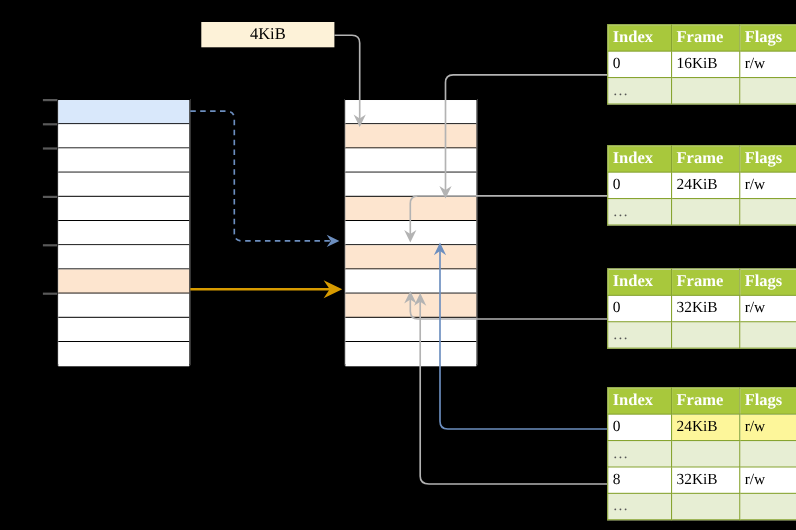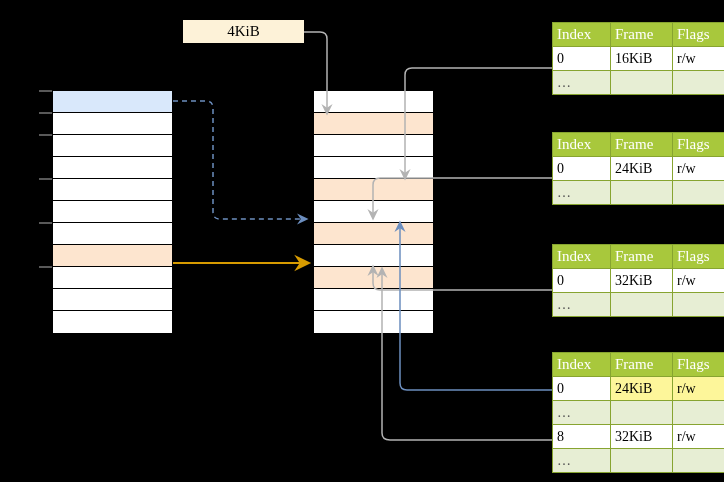--- a/index.html
+++ b/index.html
@@ -69,21 +69,21 @@
     height: 23px;
     text-align: left;
     font-weight: normal;
     color: #000000;
     overflow: hidden;
     white-space: nowrap;
   }
   .ptable thead th {
     background: #a8c83c;
     color: #ffffff;
-    font-weight: normal;
+    font-weight: bold;
     font-size: 15px;
   }
   .ptable td.ellip { background: #e7eed4; color: #555555; letter-spacing: 1px; }
   .ptable tr.ellip-row td { background: #e7eed4; color: #555555; }
   .ptable td.hl { background: #fdf69a; }
   .col-index { width: 58px; }
   .col-frame { width: 62px; }
   .col-flags { width: 52px; }
 </style>
 </head>

